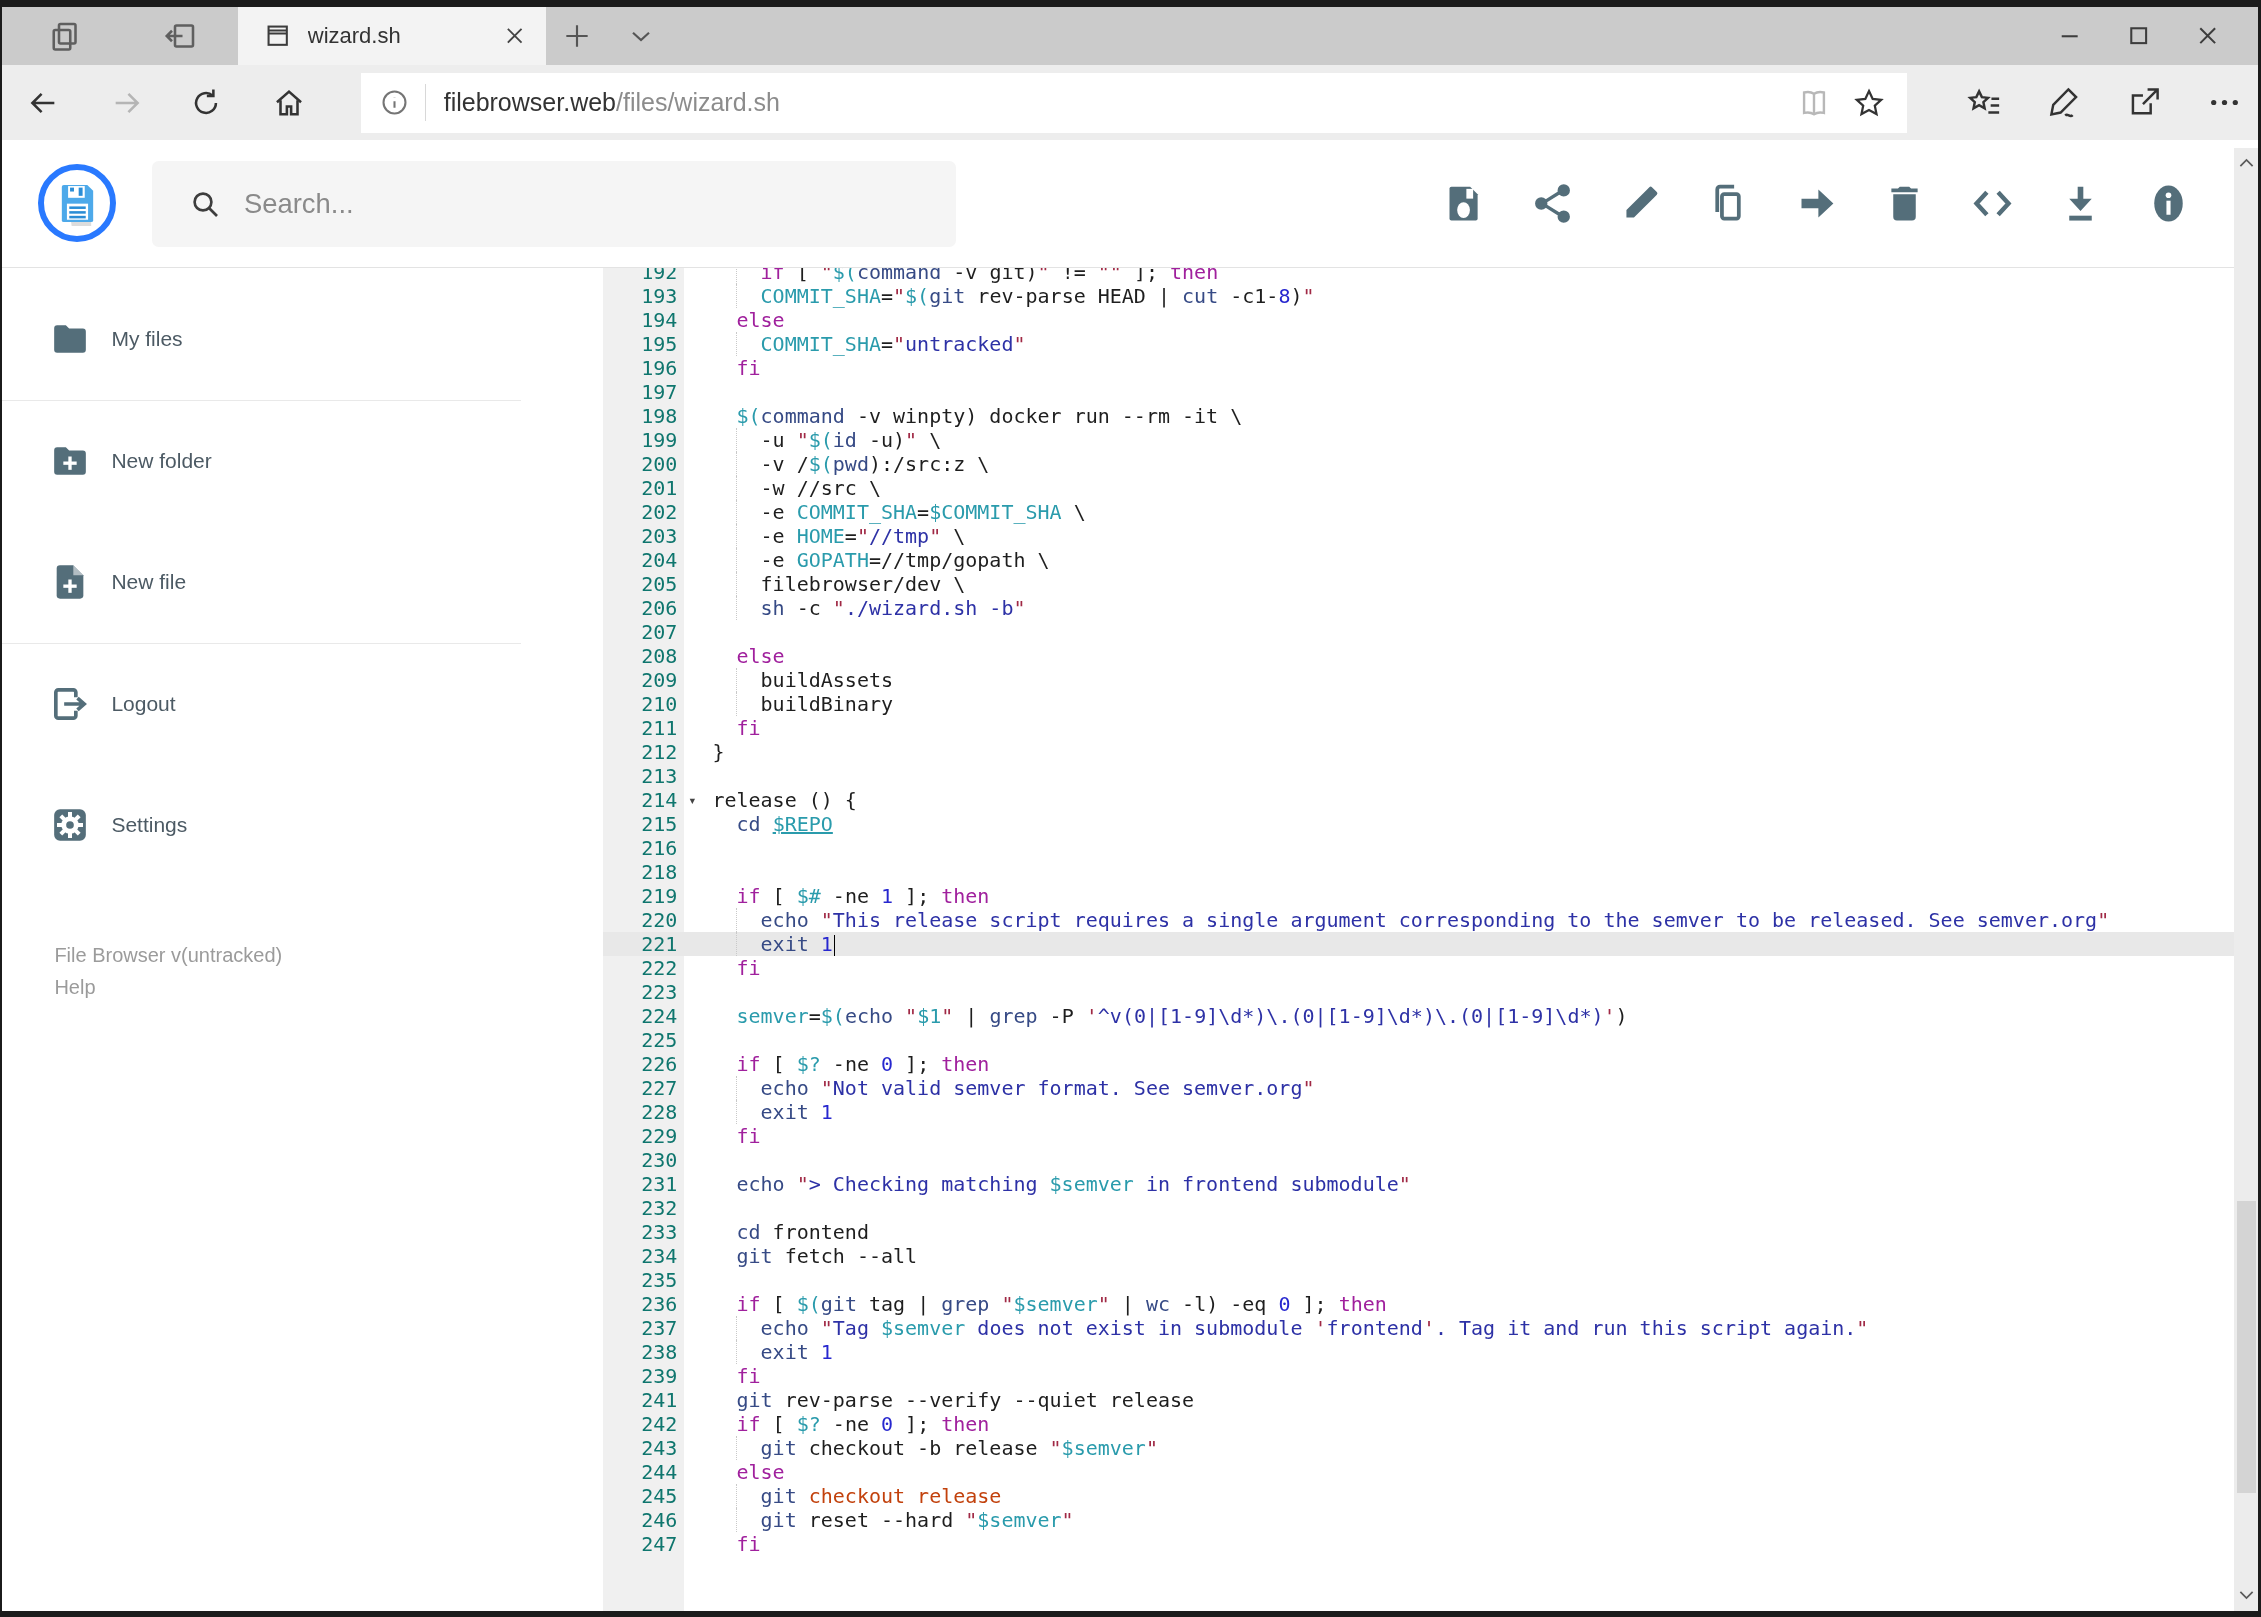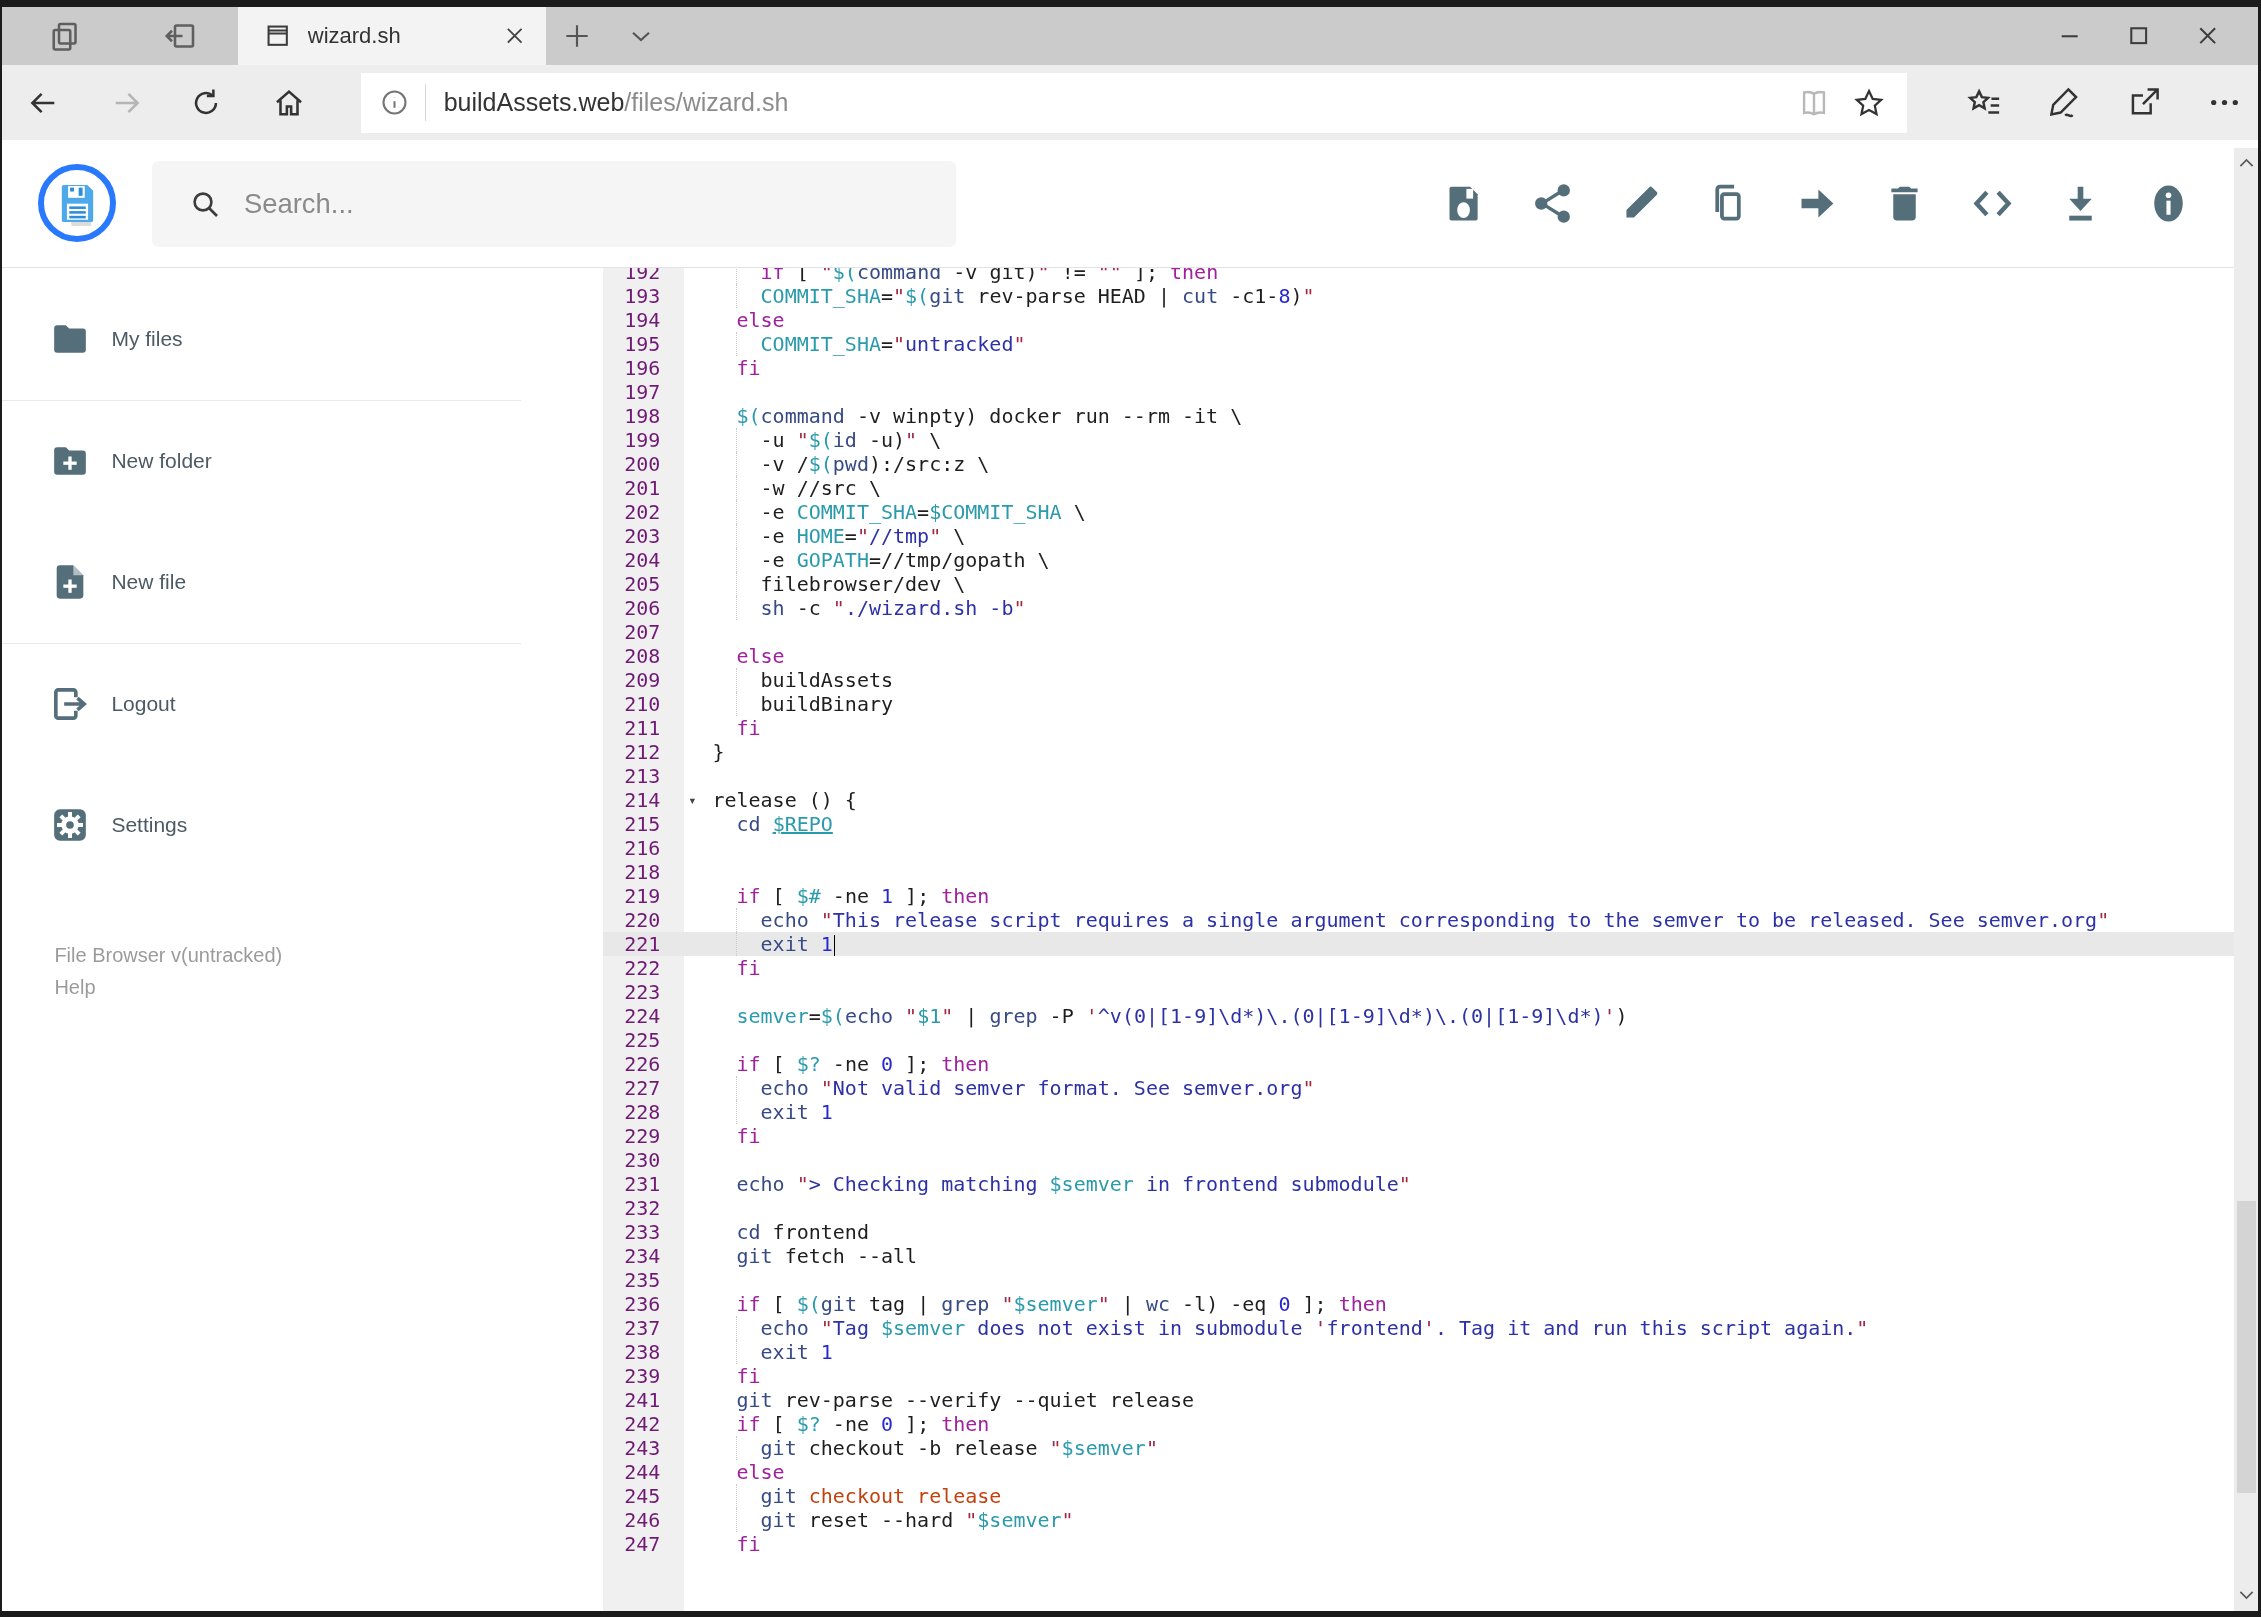--- a/index.html
+++ b/index.html
@@ -60,21 +60,21 @@
   .side-meta { margin:53px 0 0 52px; font-size:20px; color:#9b9b9b; line-height:32px; }
   .side-meta .help { cursor:pointer; }
 
   
   .editor { position:relative; flex:1; background:#fff; overflow:hidden;
             font-family:"DejaVu Sans Mono","Liberation Mono",monospace; font-size:20px; line-height:24px; }
   .gutter-bg { position:absolute; left:0; top:0; bottom:0; width:81px; background:#f0f0f0; }
   .code-lines { position:absolute; left:0; right:24px; top:-8px; }
   .code-row { position:relative; height:24px; display:flex; }
   .code-row.active { background:#e8e8e8; }
-  .ln { width:81px; flex:none; text-align:right; padding-right:24px; color:#701a75; }
+  .ln { width:81px; flex:none; text-align:right; padding-right:7px; color:#0f766e; }
   .fold { width:16px; flex:none; font-size:13.7px; line-height:24px; color:#444; text-align:center; }
   .code-text { white-space:pre; padding-left:12px; color:#1e1e1e; }
   .guide { position:absolute; left:133px; top:0; bottom:0; border-left:0.8px dotted #c9c9c9; }
   .cursor { display:inline-block; width:1.6px; height:21px; background:#000; vertical-align:middle; margin-left:0.8px; }
 
   
   .scrollbar { position:absolute; right:0; top:8px; bottom:0; width:24px; background:#ececec; }
   .sb-arrow { position:absolute; left:0; width:24px; height:32px; color:#5a5a5a; cursor:pointer; }
   .sb-arrow svg { width:21px; height:21px; margin:5.7px 1.6px; }
   .sb-up { top:0; }
@@ -167,21 +167,21 @@
           </svg>
     </span>
     <div class="urlfield">
       <span class="site-info">
         <svg viewBox="0 0 24 24" fill="none" stroke="currentColor" stroke-width="1.6">
               <circle cx="12" cy="12" r="8.5"></circle>
               <path d="M12 8.2v.2M12 11v5"></path>
             </svg>
       </span>
       <span class="url-divider"></span>
-      <span class="url-text"><span class="url-host">buildAssets.web</span><span class="url-path">/files/wizard.sh</span></span>
+      <span class="url-text"><span class="url-host">filebrowser.web</span><span class="url-path">/files/wizard.sh</span></span>
       <span class="field-icon reading-view">
         <svg viewBox="0 0 24 24" fill="none" stroke="currentColor" stroke-width="1.7">
               <path d="M12 5.5C10 4.2 7.5 4 5 4.6V19c2.5-.6 5-.4 7 1 2-1.4 4.5-1.6 7-1V4.6c-2.5-.6-5-.4-7 .9z"></path>
               <path d="M12 5.5V20"></path>
             </svg>
       </span>
       <span class="field-icon fav-star">
         <svg viewBox="0 0 24 24" fill="none" stroke="currentColor" stroke-width="1.6">
               <path d="M12 3.6l2.6 5.5 6 .7-4.5 4.1 1.2 5.9L12 16.9l-5.3 2.9 1.2-5.9-4.5-4.1 6-.7z"></path>
             </svg>

